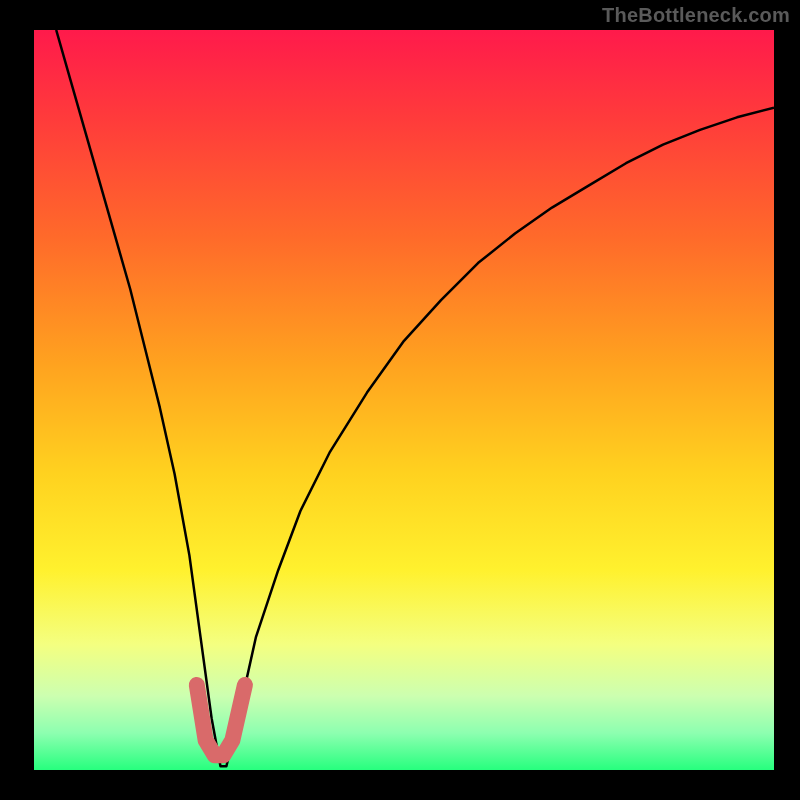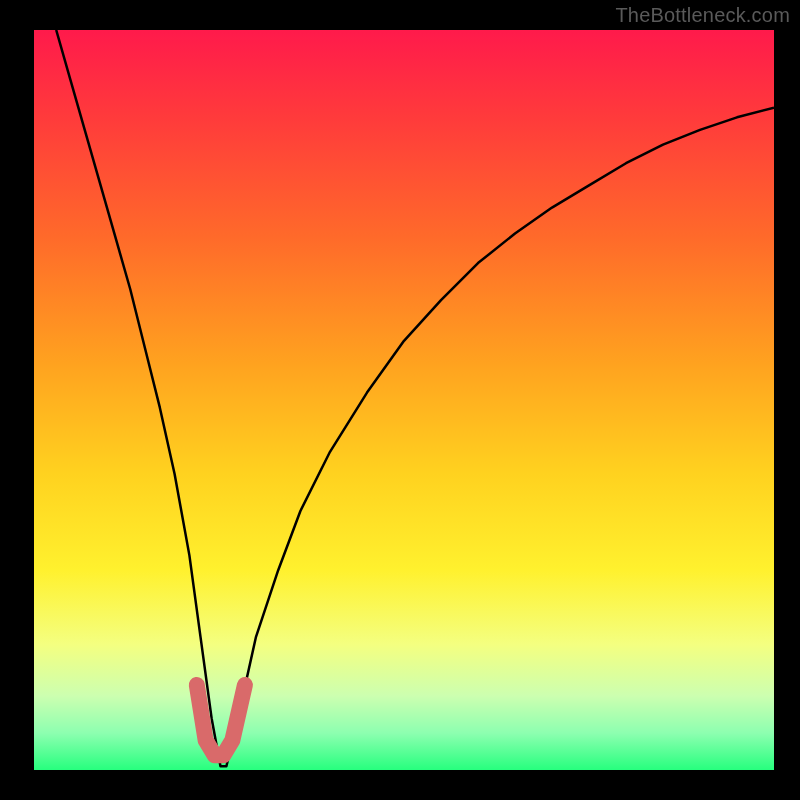--- a/index.html
+++ b/index.html
@@ -16,21 +16,21 @@
     width: 800px;
     height: 800px;
     background: #000;
   }
   .watermark {
     position: absolute;
     top: 4px;
     right: 10px;
     color: #5a5a5a;
     font-size: 20px;
-    font-weight: 400;
+    font-weight: 700;
     letter-spacing: 0.2px;
     user-select: none;
   }
   svg {
     position: absolute;
     left: 0;
     top: 0;
   }
 </style>
 </head>

